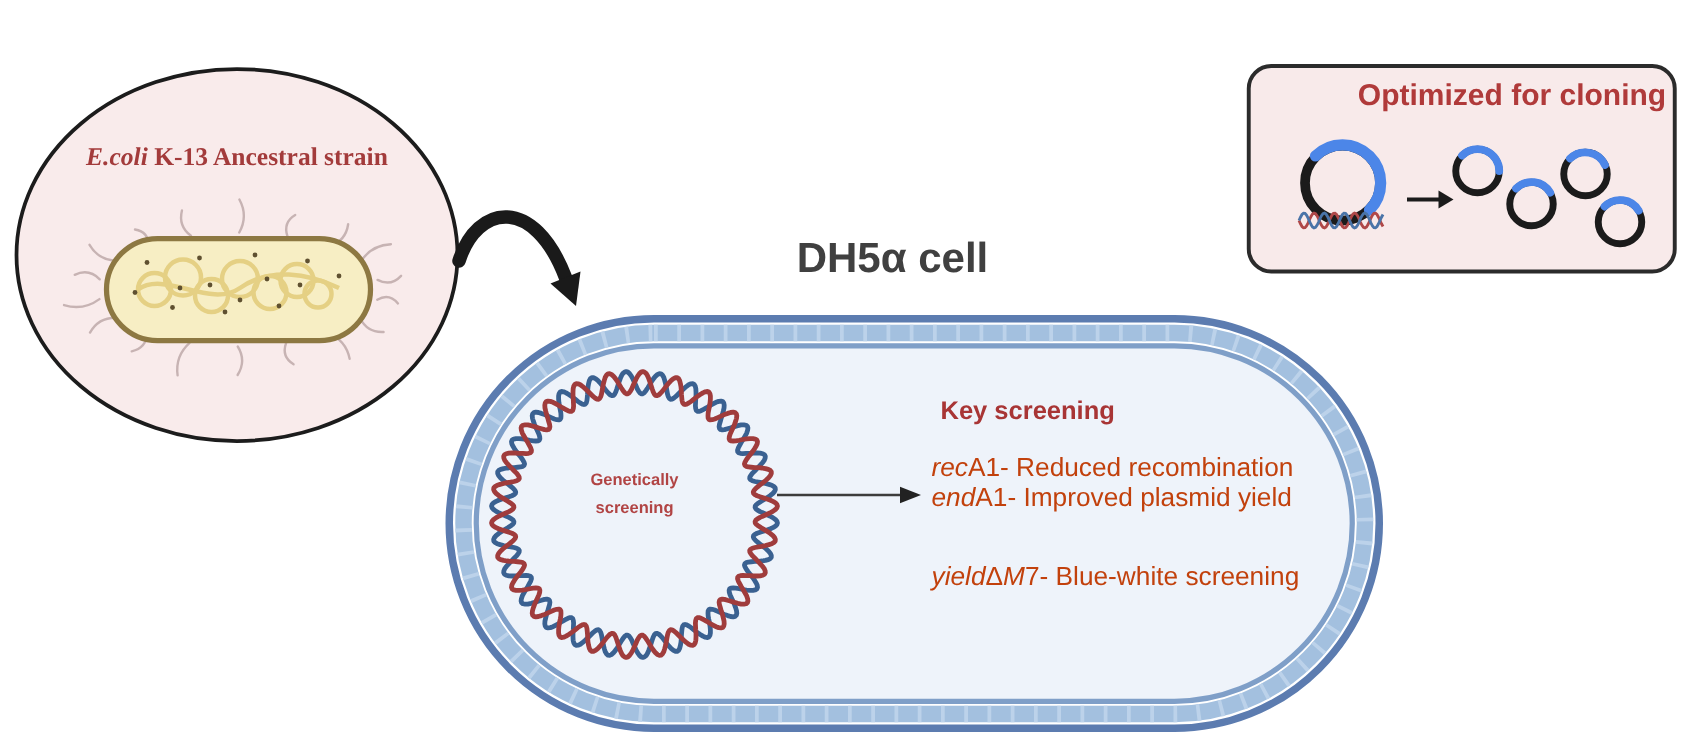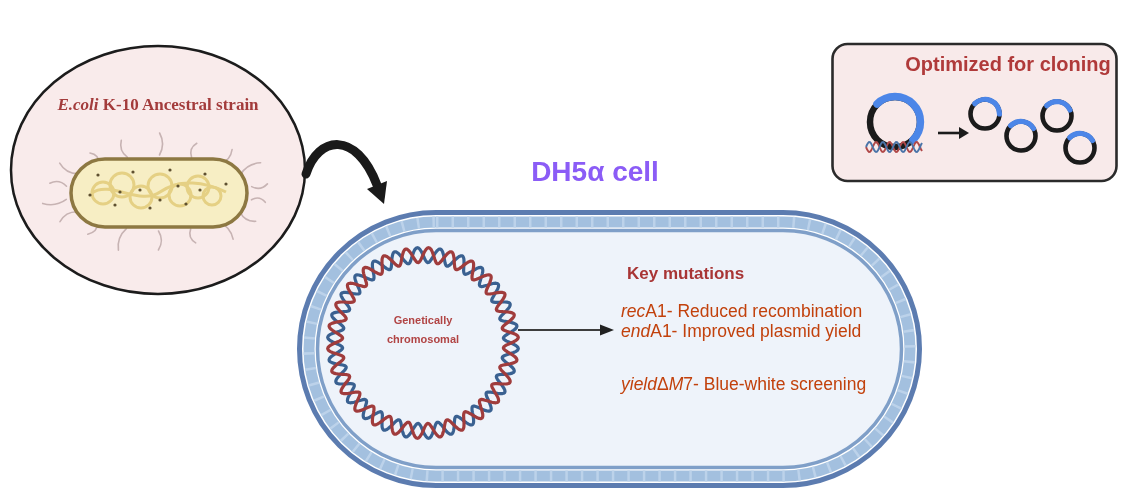--- a/index.html
+++ b/index.html
@@ -3,21 +3,21 @@
 <meta charset="utf-8">
 <style>
   html,body{margin:0;padding:0;background:#ffffff;}
   #canvas{position:relative;width:1132px;height:497px;background:#ffffff;overflow:hidden;
           font-family:"Liberation Sans",sans-serif;}
   #art{position:absolute;left:0;top:0;z-index:1;}
   .abs{position:absolute;z-index:2;}
   .ecoli-label{font-family:"Liberation Serif",serif;font-weight:bold;font-size:17px;color:#a33b3b;
                left:18px;top:95px;width:280px;text-align:center;}
   .ecoli-label .sp{font-style:italic;}
-  .dh5a{font-weight:bold;font-size:28px;color:#8b5cf6;left:475px;top:156px;width:240px;text-align:center;}
+  .dh5a{font-weight:bold;font-size:28px;color:#404040;left:475px;top:156px;width:240px;text-align:center;}
   .chrom{font-weight:bold;font-size:11px;line-height:18.5px;color:#b14444;text-align:center;
          left:343px;top:311px;width:160px;}
   .km-head{font-weight:bold;font-size:17px;color:#a83535;left:627px;top:264px;}
   .mut{font-size:17.5px;color:#c2410c;left:621px;white-space:nowrap;}
   .mut i{font-style:italic;}
   .mut-1{top:301px;} .mut-2{top:321px;} .mut-3{top:374px;}
   .opt-title{font-weight:bold;font-size:20px;color:#b03a3a;left:844px;top:53px;width:328px;text-align:center;}
 </style>
 </head>
 <body>
@@ -133,30 +133,30 @@
     <g fill="none">
       <circle cx="1057" cy="116" r="14.5" stroke="#1b1b1b" stroke-width="4.6"></circle>
       <path d="M1046.7 105.7 A 14.5 14.5 0 0 1 1070 110" stroke="#4c86e8" stroke-width="5.2" stroke-linecap="round"></path>
     </g>
     <g fill="none">
       <circle cx="1080" cy="148" r="14.5" stroke="#1b1b1b" stroke-width="4.6"></circle>
       <path d="M1069.7 137.7 A 14.5 14.5 0 0 1 1092.5 140.5" stroke="#4c86e8" stroke-width="5.2" stroke-linecap="round"></path>
     </g>
   </svg>
 
-  <div class="abs ecoli-label"><span class="sp">E.coli</span><span> K-10 Ancestral strain</span></div>
+  <div class="abs ecoli-label"><span class="sp">E.coli</span><span> K-13 Ancestral strain</span></div>
 
   <div class="abs dh5a">DH5α cell</div>
 
   <div class="abs chrom">
     <div>Genetically</div>
-    <div>chromosomal</div>
+    <div>screening</div>
   </div>
 
-  <div class="abs km-head">Key mutations</div>
+  <div class="abs km-head">Key screening</div>
 
   <div class="abs mut mut-1"><i>rec</i><span>A1- Reduced recombination</span><i></i><span></span></div>
   <div class="abs mut mut-2"><i>end</i><span>A1- Improved plasmid yield</span><i></i><span></span></div>
   <div class="abs mut mut-3"><i>yield</i><span>Δ</span><i>M</i><span>7- Blue-white screening</span></div>
 
   <div class="abs opt-title">Optimized for cloning</div>
 
 </div>
 
 </body></html>

